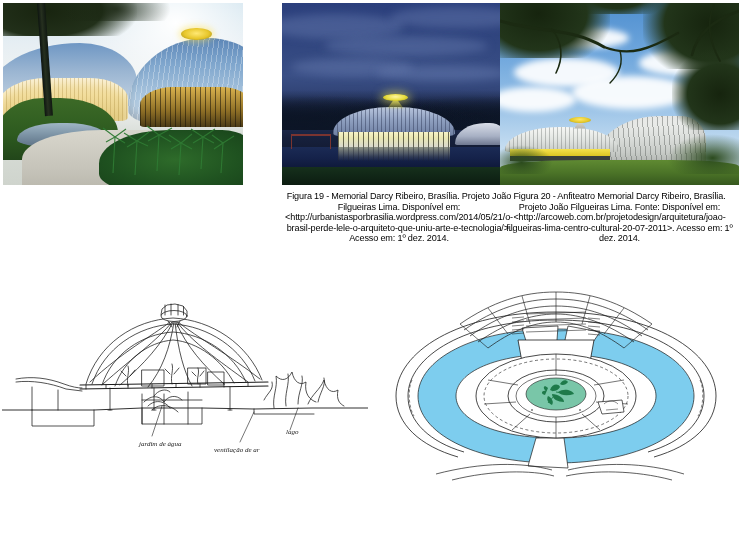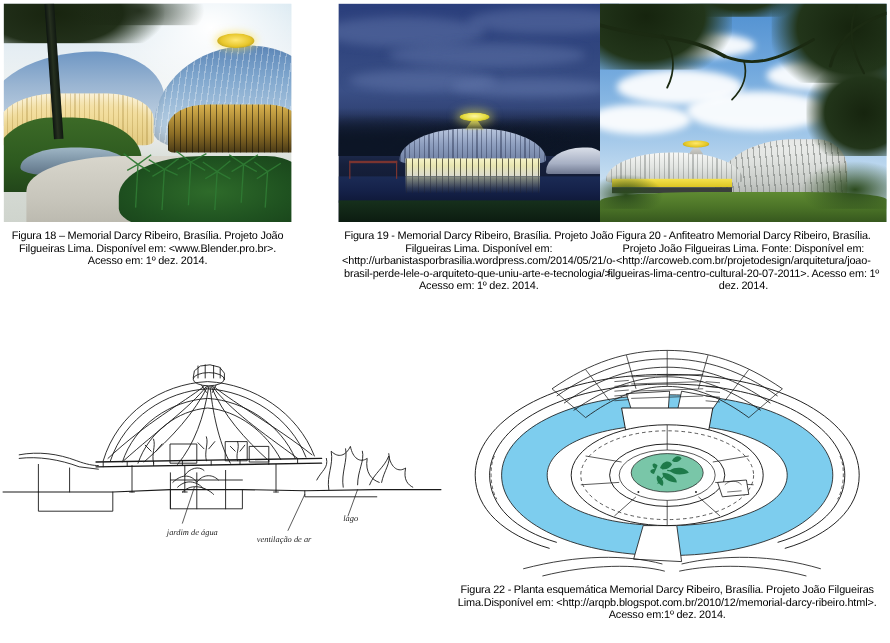--- a/index.html
+++ b/index.html
@@ -371,21 +371,20 @@
             <path d="M176 172 L178 140"></path>
               <path d="M178 140 l-12 -8 M178 140 l11 -9 M178 140 l-10 6 M178 140 l11 6"></path>
             <path d="M198 166 L200 134"></path>
               <path d="M200 134 l-12 -8 M200 134 l12 -8 M200 134 l-10 6 M200 134 l11 6"></path>
             <path d="M218 170 L220 140"></path>
               <path d="M220 140 l-11 -8 M220 140 l11 -7 M220 140 l-9 6"></path>
           </g>
         </svg>
       </div>
     </div>
-    <div class="figure-caption">Figura 18 – Memorial Darcy Ribeiro, Brasília. Projeto João Filgueiras Lima. Disponível em: &lt;www.Blender.pro.br&gt;. Acesso em: 1º dez. 2014.</div>
   </div>
 
   <div class="figure" id="fig19">
     <div class="figure-media">
       <div class="photo p2">
         <div class="p2-cloud" style="left:-6%;top:6%;width:58%;height:14%;"></div>
         <div class="p2-cloud" style="left:18%;top:18%;width:70%;height:11%;"></div>
         <div class="p2-cloud" style="left:46%;top:2%;width:58%;height:12%;"></div>
         <div class="p2-cloud" style="left:4%;top:30%;width:52%;height:10%;"></div>
         <div class="p2-cloud" style="left:40%;top:34%;width:56%;height:9%;"></div>
@@ -665,16 +664,15 @@
           <path d="M80 196 C 120 186, 160 186, 182 192"></path>
           <path d="M194 192 C 222 186, 262 186, 300 196"></path>
         </g>
 
         <g fill="none" stroke="#1a1a1a" stroke-width="0.55" stroke-dasharray="3 2">
           <path d="M40 96 C 36 104, 36 122, 42 132"></path>
           <path d="M328 96 C 332 104, 332 122, 326 132"></path>
         </g>
       </svg>
     </div>
-    <div class="figure-caption">Figura 22 - Planta esquemática Memorial Darcy Ribeiro, Brasília. Projeto João Filgueiras Lima.Disponível em: &lt;http://arqpb.blogspot.com.br/2010/12/memorial-darcy-ribeiro.html&gt;. Acesso em:1º dez. 2014.</div>
   </div>
 
 </div>
 
 </body></html>

